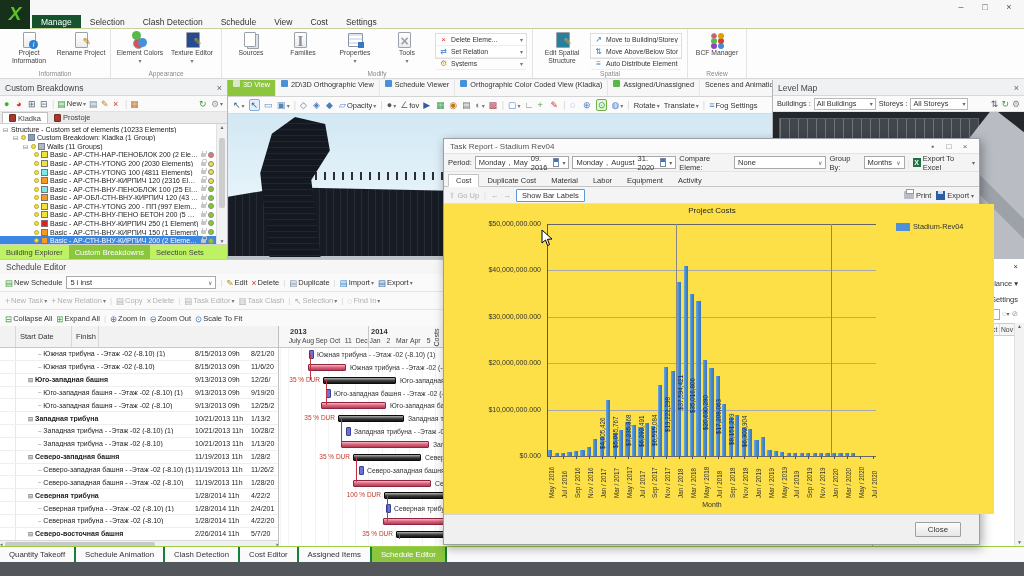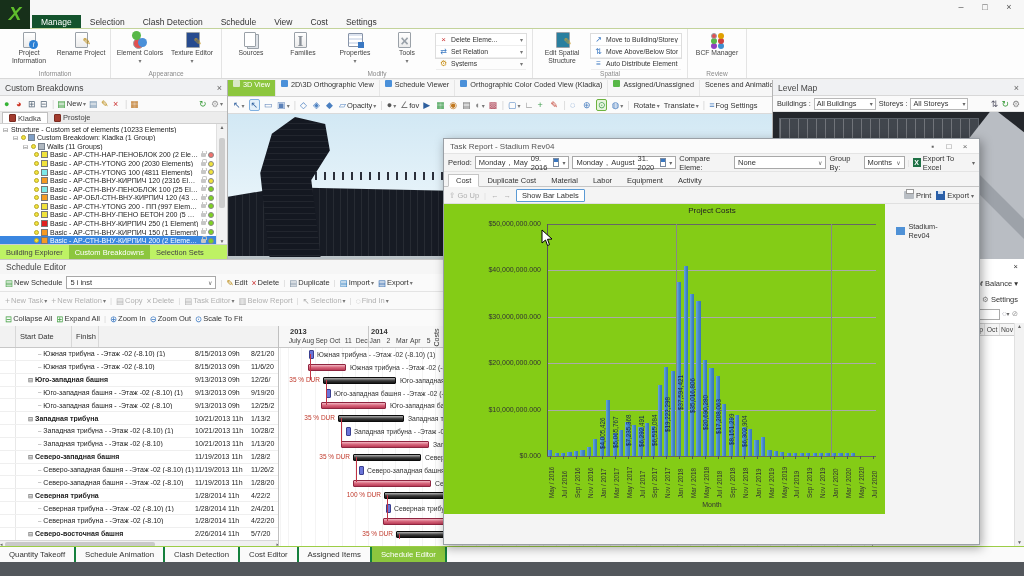--- a/index.html
+++ b/index.html
@@ -152,21 +152,21 @@
 .dtab[data-active="1"]{background:#fff;border:1px solid #c5c5c5;border-bottom:1px solid #fff;margin-bottom:-1px}
 #dlg-toolbar{height:17px;display:flex;align-items:center;gap:5px;padding:0 5px;font-size:7.5px;border-bottom:1px solid #e0e0e0}
 #btn-barlabels{border:1px solid #5b9bd5;background:#fff;padding:1px 5px;border-radius:1px}
 .disabled{color:#b0b0b0}
 .printer{width:10px;height:8px;background:#b9bec4;border-radius:1px;position:relative}
 .printer::before{content:"";position:absolute;left:2px;top:-2px;width:6px;height:3px;background:#fff;border:1px solid #999}
 .floppy{width:9px;height:9px;background:#2a5fa8;position:relative}
 .floppy::before{content:"";position:absolute;left:2px;top:0;width:5px;height:3px;background:#cfe0f4}
 .excel{width:9px;height:9px;background:#1e7145;color:#fff;font-size:7px;line-height:9px;text-align:center;font-weight:bold}
 .excel::before{content:"X"}
-#chart-area{position:absolute;left:0;top:65px;width:441px;height:310px;background:#84cc16}
+#chart-area{position:absolute;left:0;top:65px;width:550px;height:310px;background:#fde047}
 #dlg-bottom{position:absolute;left:0;top:375px;width:535px;height:30px;background:#f0f0f0;border-top:1px solid #d5d5d5}
 #btn-close{position:absolute;right:18px;top:7px;width:46px;height:15px;border:1px solid #a0a0a0;background:linear-gradient(#fdfdfd,#e6e6e6);text-align:center;line-height:14px;font-size:8px;border-radius:1px}
 .gridh{position:absolute;height:1px;background:#aaa}
 .gridv{position:absolute;width:1px;background:#888}
 .ytick{position:absolute;text-align:right;font-size:7px;color:#333;width:72px}
 .bar{position:absolute;background:linear-gradient(90deg,#6aa7e0,#4186c8 55%,#3a76b4)}
 .barlab{position:absolute;font-size:6.3px;color:#15254f;white-space:nowrap;transform:rotate(-90deg);transform-origin:0 0}
 .xtick{position:absolute;font-size:6.3px;color:#333;white-space:nowrap;transform:rotate(-90deg);transform-origin:0 0}
 #chart-title{position:absolute;left:103px;width:330px;top:2px;text-align:center;font-size:8px;color:#222}
 #chart-ylabel{position:absolute;left:-16px;top:130px;transform:rotate(-90deg);font-size:7px;color:#333}
@@ -676,21 +676,21 @@
         <div class="tlabel">Delete</div>
       </div>
       <div class="tsep">|</div>
       <div class="titem">
         <div class="tglyph" style="color: rgb(74, 127, 192);">▤</div>
         <div class="tlabel">Task Editor</div>
         <div class="tdd">▾</div>
       </div>
       <div class="titem">
         <div class="tglyph" style="color: rgb(74, 127, 192);">▥</div>
-        <div class="tlabel">Below Report</div>
+        <div class="tlabel">Task Clash</div>
       </div>
       <div class="tsep">|</div>
       <div class="titem">
         <div class="tglyph" style="color: rgb(74, 127, 192);">↖</div>
         <div class="tlabel">Selection</div>
         <div class="tdd">▾</div>
       </div>
       <div class="tsep">|</div>
       <div class="titem">
         <div class="tglyph" style="color: rgb(74, 127, 192);">◌</div>
@@ -1145,20 +1145,23 @@
       <div class="xtick" style="left: 375.2px; top: 294px;">Nov / 2019</div>
       <div style="position: absolute; left: 390.1px; top: 252px; width: 1px; height: 3px; background: rgb(85, 85, 85);"></div>
       <div class="xtick" style="left: 388.1px; top: 294px;">Jan / 2020</div>
       <div style="position: absolute; left: 403px; top: 252px; width: 1px; height: 3px; background: rgb(85, 85, 85);"></div>
       <div class="xtick" style="left: 401px; top: 294px;">Mar / 2020</div>
       <div style="position: absolute; left: 415.9px; top: 252px; width: 1px; height: 3px; background: rgb(85, 85, 85);"></div>
       <div class="xtick" style="left: 413.9px; top: 294px;">May / 2020</div>
       <div style="position: absolute; left: 428.8px; top: 252px; width: 1px; height: 3px; background: rgb(85, 85, 85);"></div>
       <div class="xtick" style="left: 426.8px; top: 294px;">Jul / 2020</div>
     </div>
+  <div id="dlg-bottom">
+    <div id="btn-close">Close</div>
+  </div>
 </div>
 
 <div class="abs" id="bottom-bar">
     <div class="bbtab">Quantity Takeoff</div>
     <div class="bbtab">Schedule Animation</div>
     <div class="bbtab">Clash Detection</div>
     <div class="bbtab">Cost Editor</div>
     <div class="bbtab">Assigned Items</div>
     <div class="bbtab" data-active="1">Schedule Editor</div>
   </div>

